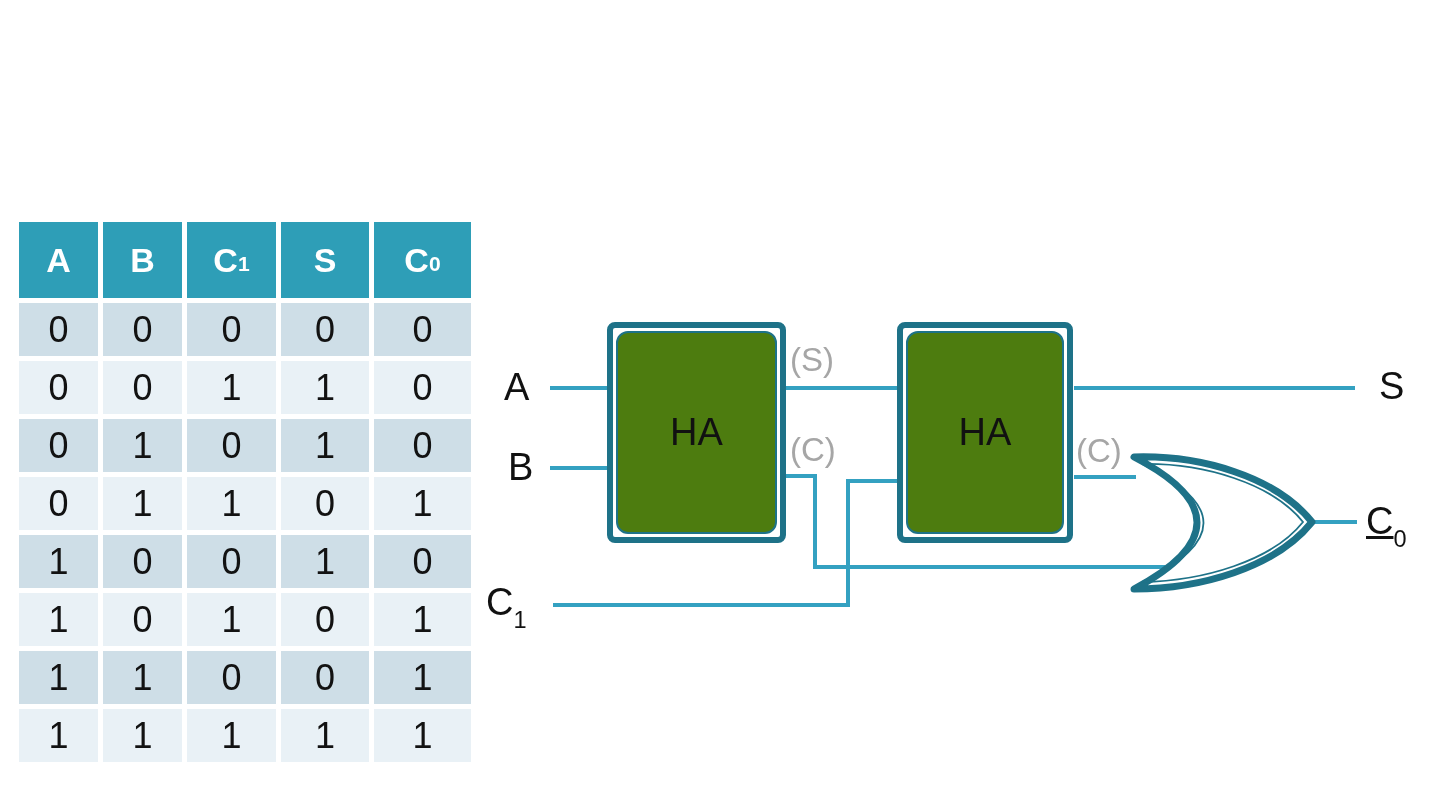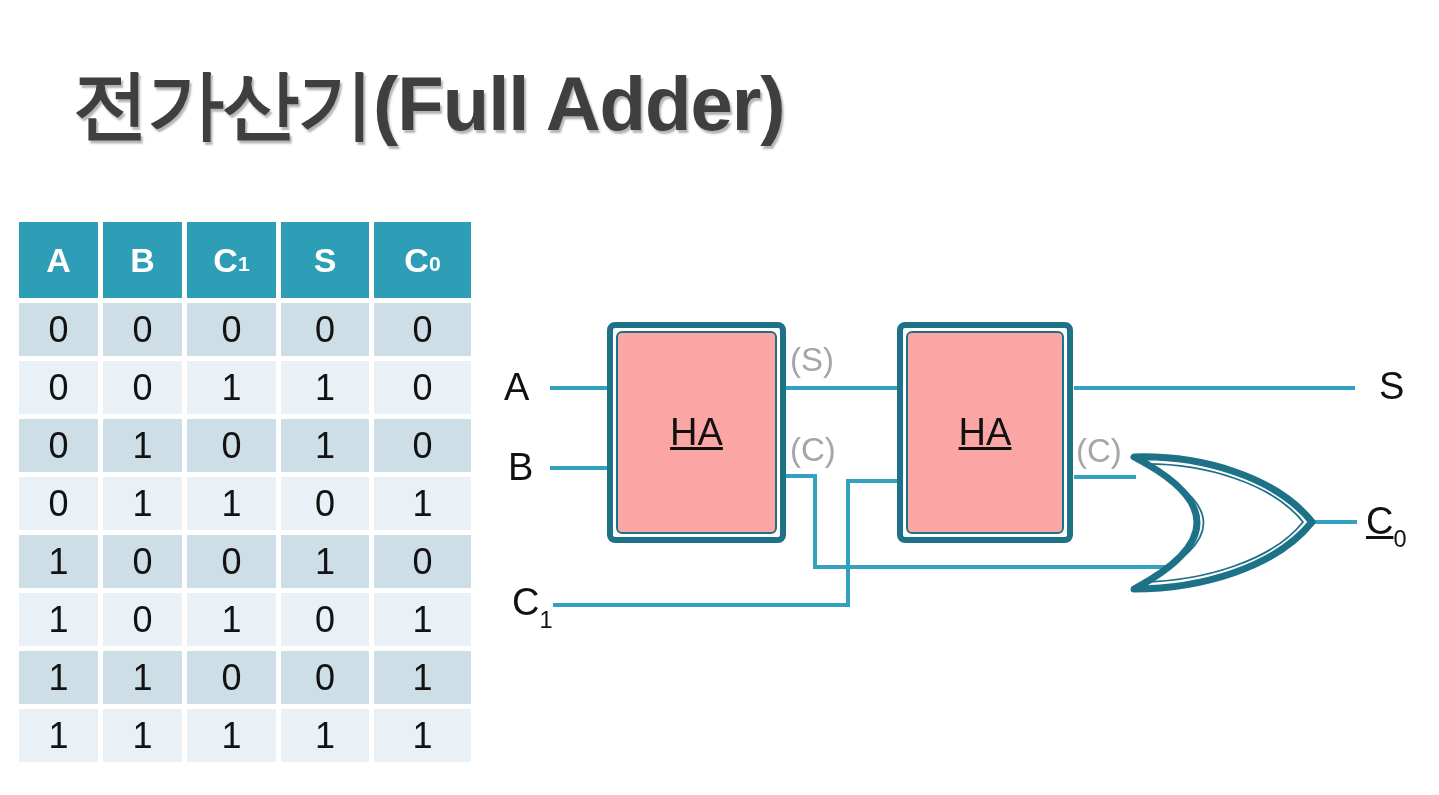--- a/index.html
+++ b/index.html
@@ -50,39 +50,38 @@
   
   .diagram{position:absolute;left:0;top:0;width:1439px;height:795px;}
   .wire{position:absolute;background:var(--wire);z-index:1;}
   .ha-box{
     position:absolute;z-index:2;
     border:6px solid var(--box);border-radius:8px;background:#ffffff;
     padding:3px;
   }
   .ha-inner{
     width:100%;height:100%;
-    border:2px solid var(--box);border-radius:6px;background:#fca5a5;
+    border:2px solid var(--box);border-radius:12px;background:#4d7c0f;
     display:flex;align-items:center;justify-content:center;
-    font-size:38px;color:#111111;text-decoration:underline;
+    font-size:38px;color:#111111;
   }
   .dlabel{
     position:absolute;z-index:3;font-size:38px;color:#111111;line-height:1;white-space:nowrap;
   }
   .dlabel sub{font-size:0.62em;transform:translateY(0.15em);display:inline-block;}
   .gtag{
     position:absolute;z-index:3;font-size:33px;color:var(--gray);line-height:1;white-space:nowrap;
   }
   .or-gate{position:absolute;left:1125px;top:448px;z-index:2;}
 </style>
 </head>
 <body>
 
 <div class="slide">
 
-  <h1 class="title">전가산기(Full Adder)</h1>
 
   <div class="truth-table" id="truth-table">
       <div class="th">
         <span>A</span>
       </div>
       <div class="th">
         <span>B</span>
       </div>
       <div class="th">
         <span>C</span>
@@ -164,21 +163,21 @@
       <div class="ha-inner">HA</div>
     </div>
 
     <svg class="or-gate" width="200" height="152" viewBox="0 0 200 152">
       <path d="M 9 9 C 75 7 150 28 187 74 C 150 120 75 141 9 141 Q 135 74 9 9 Z" fill="#ffffff" stroke="#1E7288" stroke-width="7" stroke-linejoin="round"></path>
       <path d="M 17 16 C 78 15 147 35 178 74 C 147 113 78 133 17 134 Q 140 75 17 16 Z" fill="none" stroke="#1E7288" stroke-width="1.8"></path>
     </svg>
 
     <div class="dlabel" style="left:504px;top:368px;">A</div>
     <div class="dlabel" style="left:508px;top:448px;">B</div>
-    <div class="dlabel" style="left:512px;top:583px;text-align:right;"><span>C</span><sub>1</sub></div>
+    <div class="dlabel" style="left:486px;top:583px;text-align:right;"><span>C</span><sub>1</sub></div>
     <div class="dlabel" style="left:1379px;top:367px;">S</div>
     <div class="dlabel" style="left:1366px;top:502px;text-decoration:underline;"><span>C</span><sub>0</sub></div>
 
     <div class="gtag" style="left:790px;top:343px;">(S)</div>
     <div class="gtag" style="left:790px;top:433px;">(C)</div>
     <div class="gtag" style="left:1076px;top:434px;">(C)</div>
 
   </div>
 </div>
 

